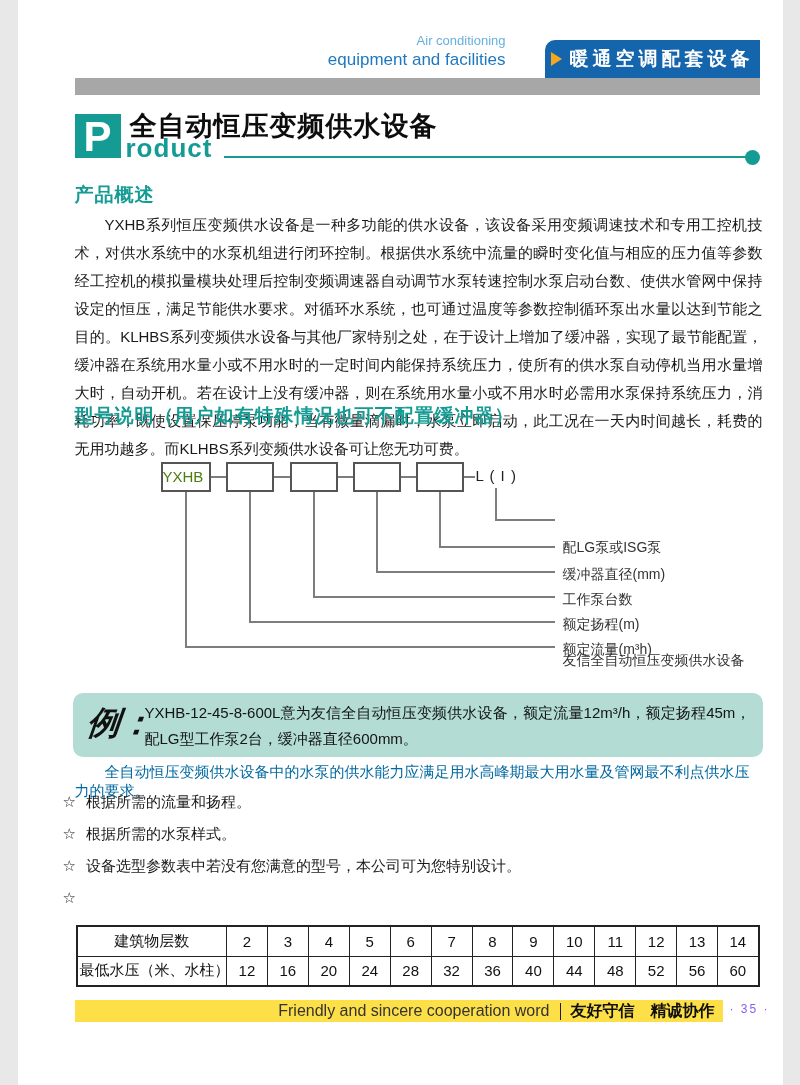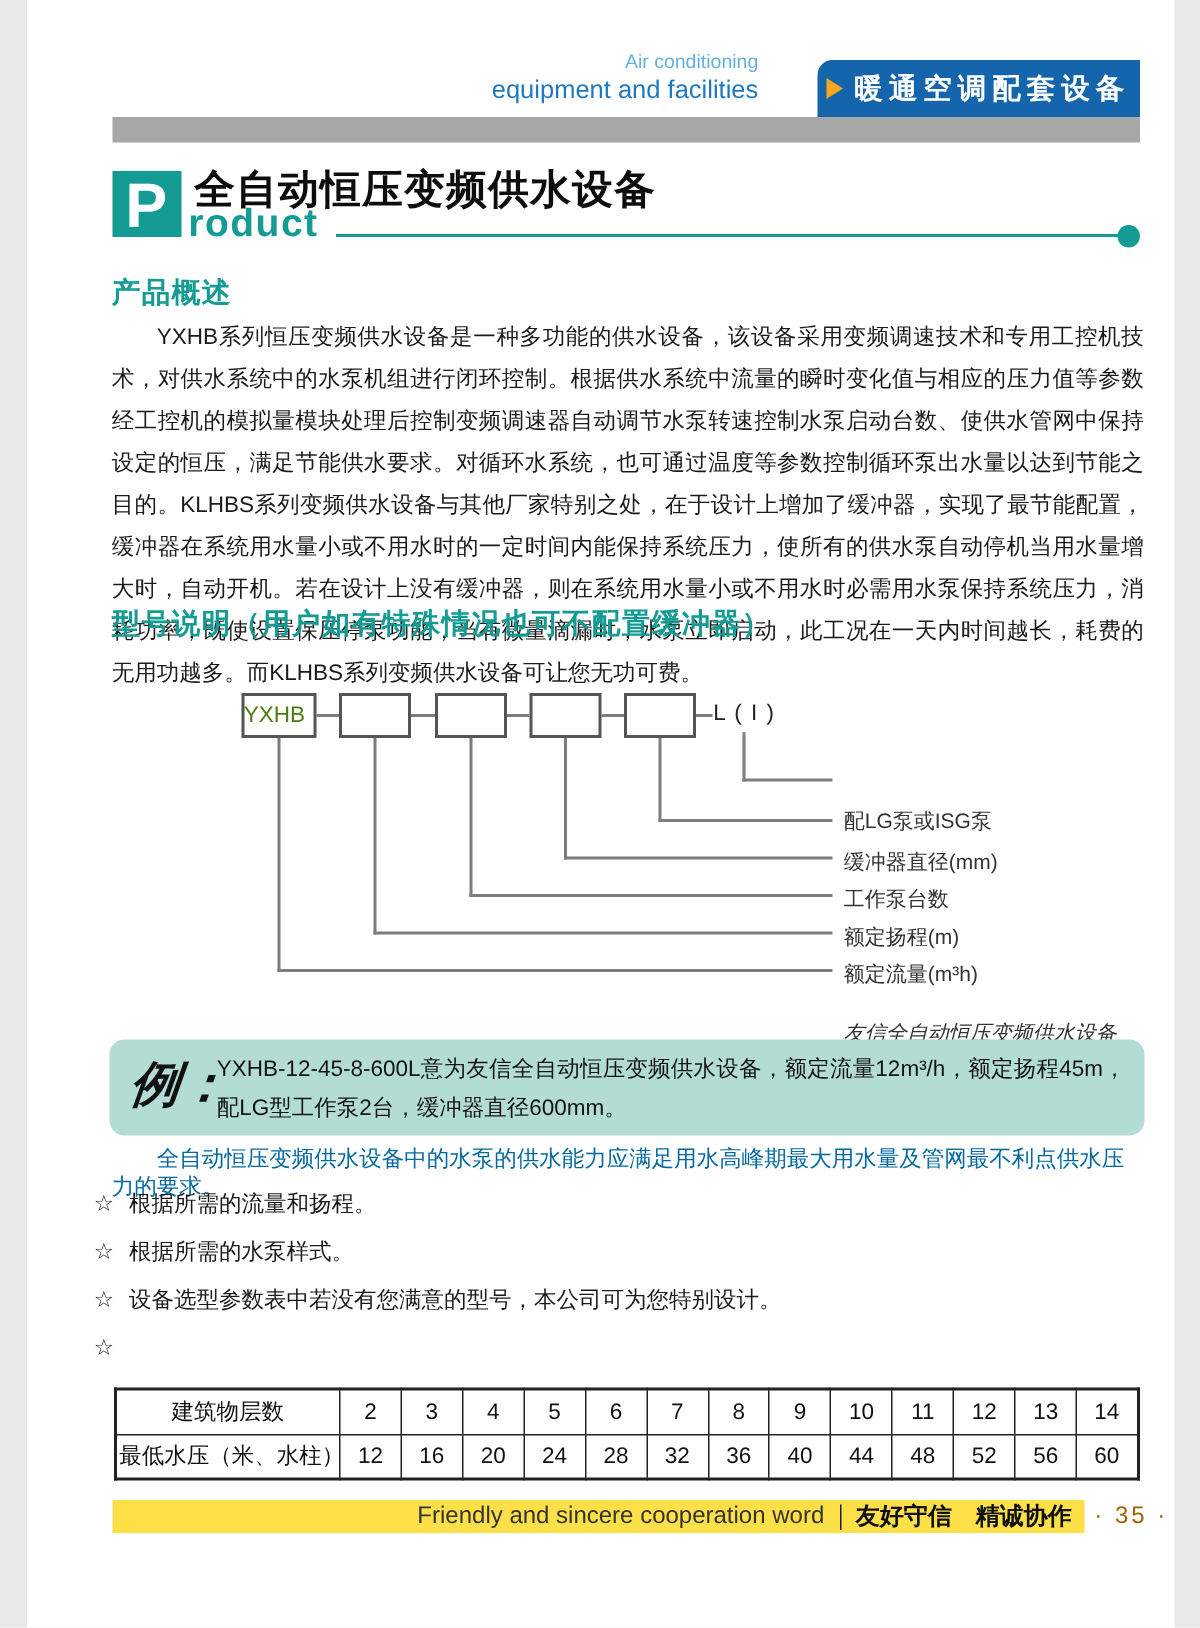--- a/index.html
+++ b/index.html
@@ -60,21 +60,21 @@
   .ptable td { border:1px solid #222; height:30px; text-align:center; font-size:15px; color:#111; padding:0 2px; white-space:nowrap; }
   .ptable { border:2px solid #222; }
   .ptable td.rowhead { width:150px; }
 
   
   .foot-bar { position:absolute; left:57px; top:1000px; width:648px; height:22px; background:#fde047;
               display:flex; align-items:center; justify-content:flex-end; padding-right:8px; }
   .foot-en { font-size:16px; color:#333; }
   .foot-sep { width:1px; height:17px; background:#1c1c1c; margin:0 10px; }
   .foot-cn { font-size:16px; font-weight:bold; color:#0f0f0f; }
-  .pageno { position:absolute; left:712px; top:1002px; font-size:16px; color:#a16207; letter-spacing:2px; white-space:nowrap; }
+  .pageno { position:absolute; left:712px; top:1002px; font-size:12px; color:#8b5cf6; letter-spacing:2px; white-space:nowrap; }
 </style>
 </head>
 <body>
 
 <div class="page">
 
   <div class="hdr-en">
     <div class="l1">Air conditioning</div>
     <div class="l2">equipment and facilities</div>
   </div>
@@ -121,21 +121,21 @@
     <div class="lead" style="left:358px;top:116px;width:179px;"></div>
     <div class="lead" style="left:295px;top:141px;width:242px;"></div>
     <div class="lead" style="left:231px;top:166px;width:306px;"></div>
     <div class="lead" style="left:167px;top:191px;width:370px;"></div>
 
     <div class="dlabel" style="top:56px;">配LG泵或ISG泵</div>
     <div class="dlabel" style="top:83px;">缓冲器直径(mm)</div>
     <div class="dlabel" style="top:108px;">工作泵台数</div>
     <div class="dlabel" style="top:133px;">额定扬程(m)</div>
     <div class="dlabel" style="top:158px;">额定流量(m³h)</div>
-    <div class="dlabel" style="top:197px;font-style:italic;">友信全自动恒压变频供水设备</div>
+    <div class="dlabel" style="top:169px;">友信全自动恒压变频供水设备</div>
   </div>
 
   <div class="example">
     <div class="ex-marker">例：</div>
     <div class="ex-text">YXHB-12-45-8-600L意为友信全自动恒压变频供水设备，额定流量12m³/h，额定扬程45m，配LG型工作泵2台，缓冲器直径600mm。</div>
   </div>
 
   <p class="sel-intro">全自动恒压变频供水设备中的水泵的供水能力应满足用水高峰期最大用水量及管网最不利点供水压力的要求。</p>
   <ul class="bullets">
     <li>

